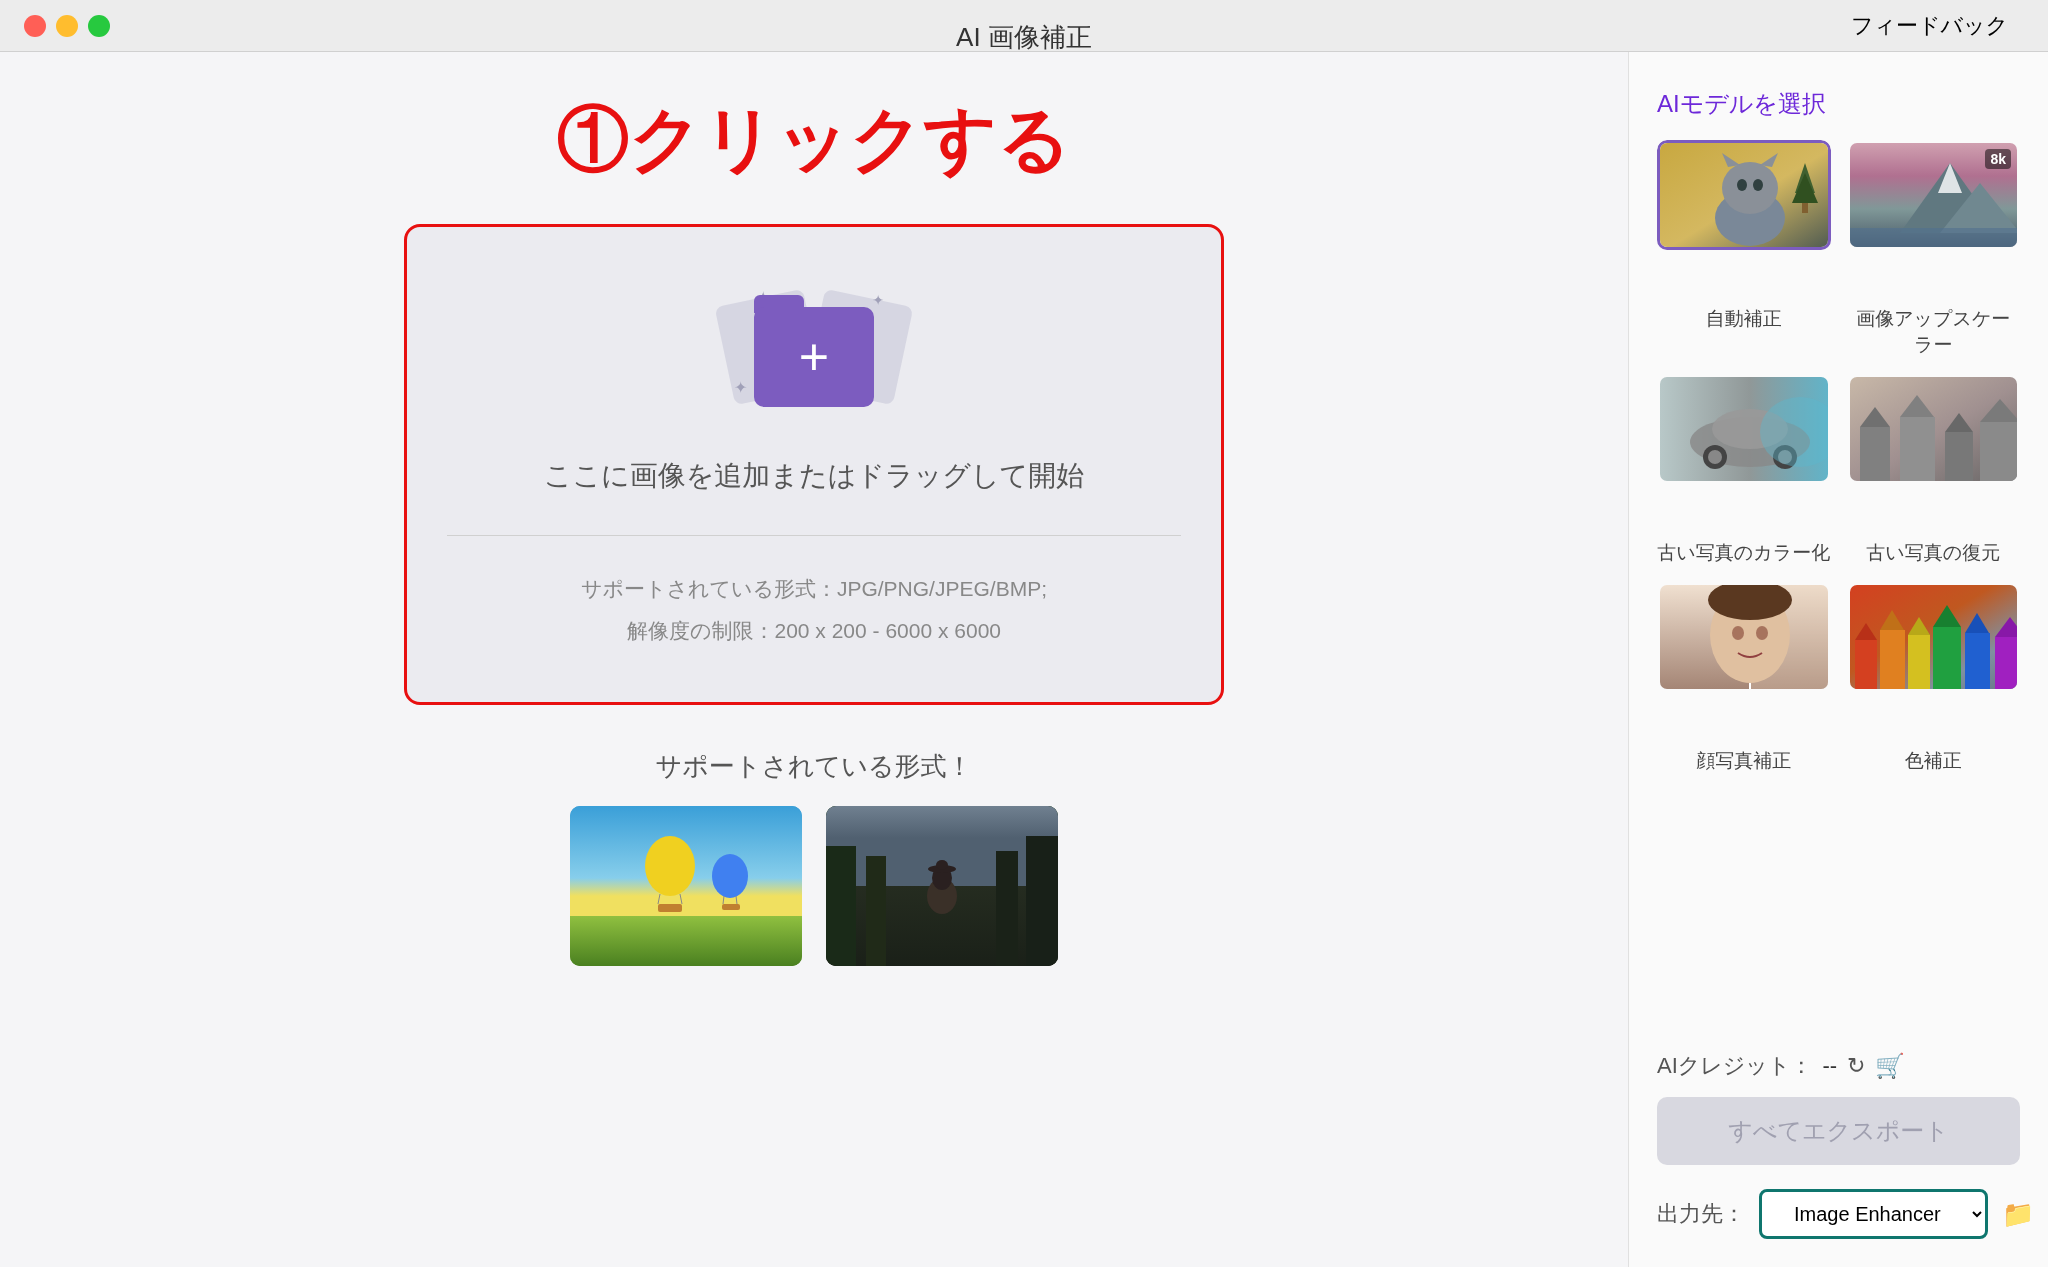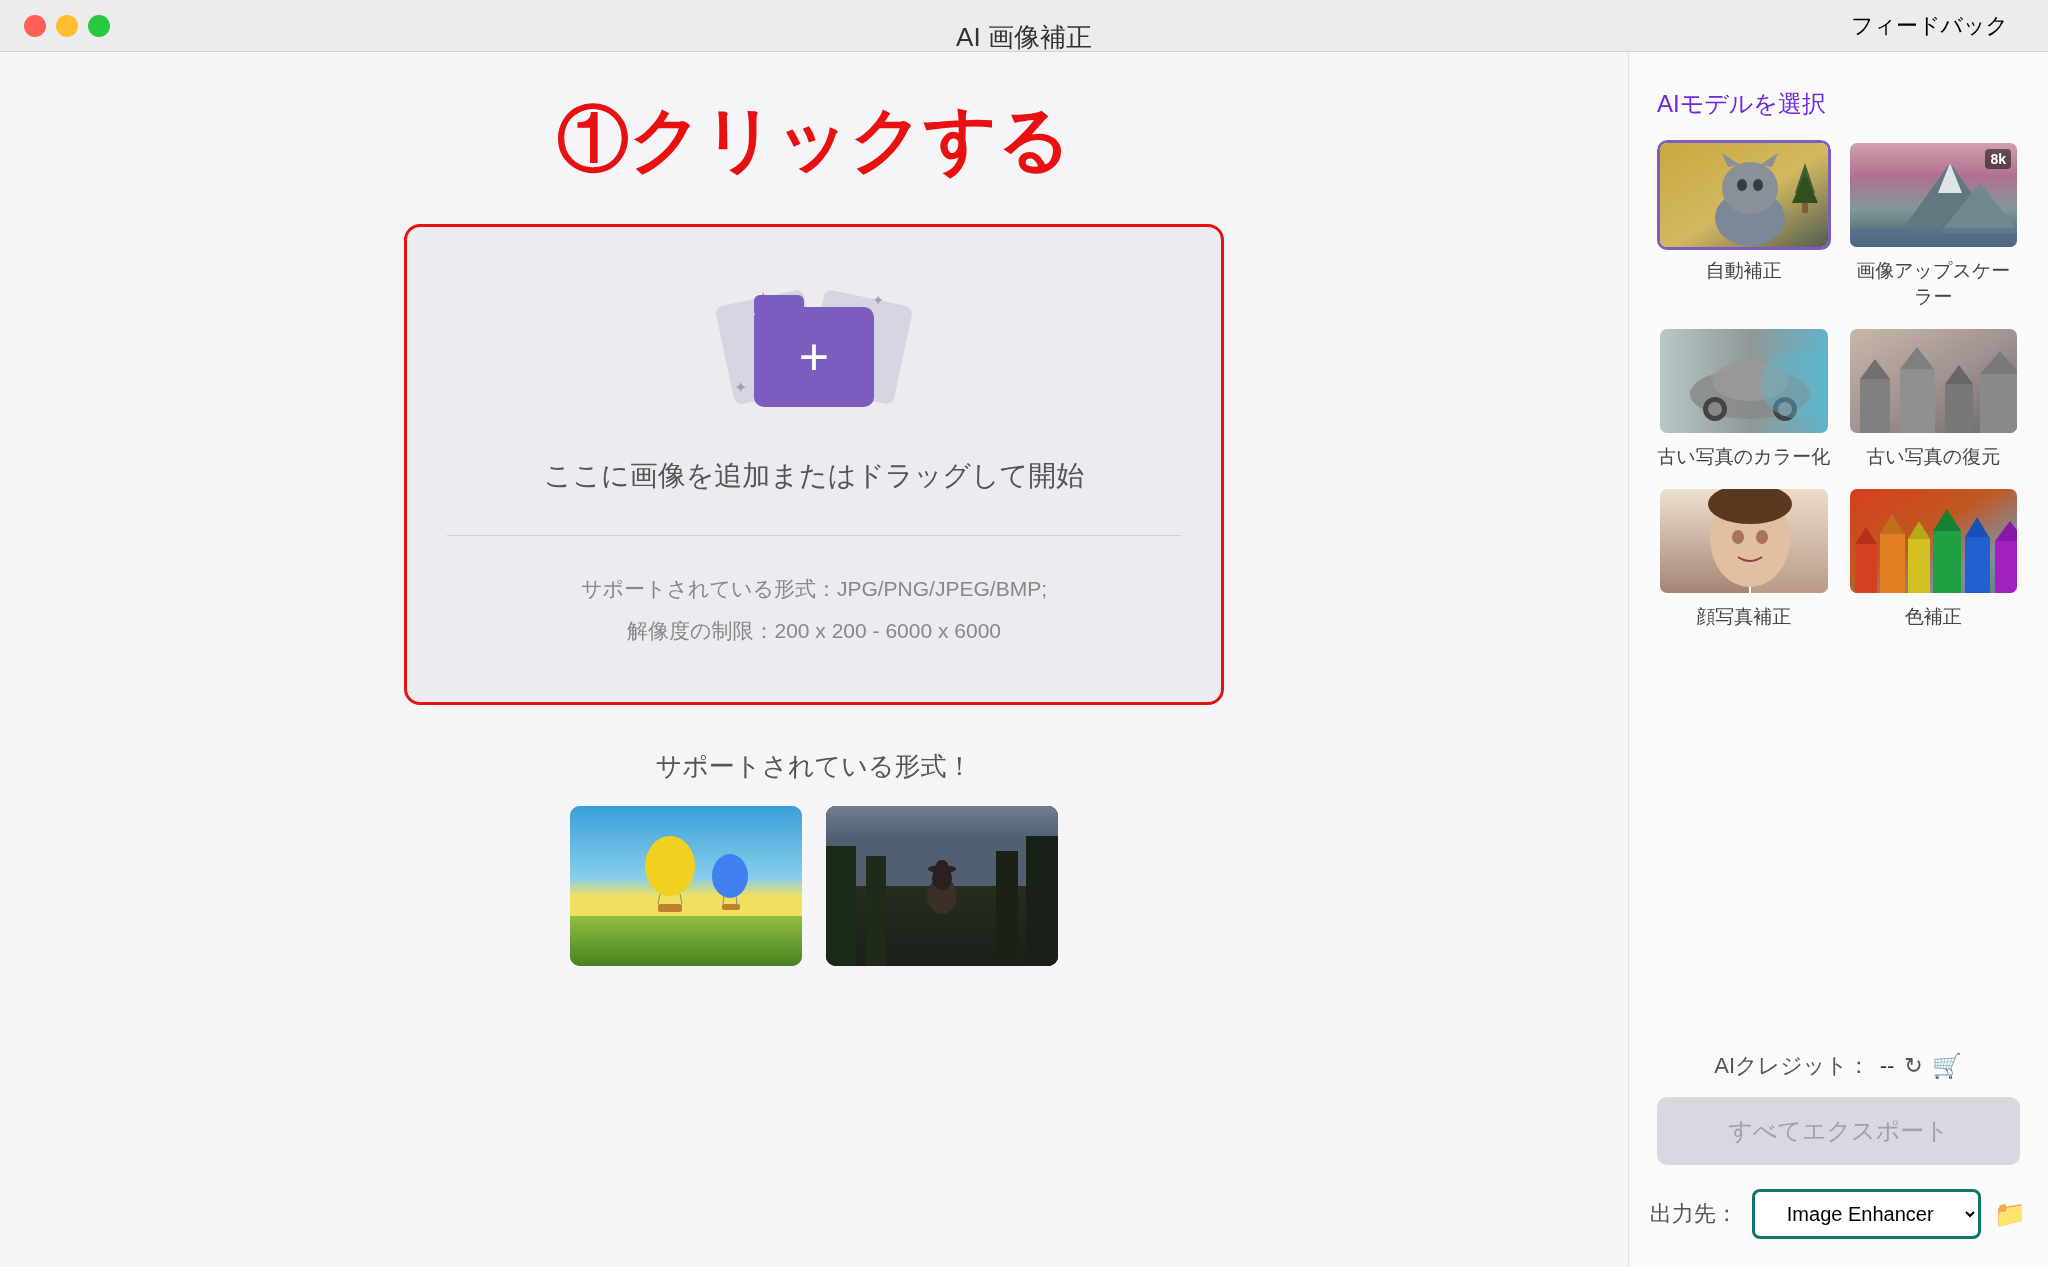--- a/index.html
+++ b/index.html
@@ -242,20 +242,21 @@
       gap: 16px;
       margin-bottom: 28px;
     }
     .model-card {
       display: flex;
       flex-direction: column;
       align-items: center;
       cursor: pointer;
       border-radius: 10px;
       overflow: hidden;
+      gap: 48px;
     }
     .model-card.selected .model-thumb-container {
       border: 3px solid #7c5cbf;
     }
     .model-thumb-container {
       width: 100%;
       height: 110px;
       border-radius: 10px;
       overflow: hidden;
       position: relative;
@@ -279,21 +280,20 @@
       margin-top: 8px;
       text-align: center;
     }
 
     
     .credits-area {
       margin-top: auto;
       display: flex;
       flex-direction: column;
       gap: 16px;
-      align-items: center;
     }
     .credits-row {
       display: flex;
       align-items: center;
       font-size: 22px;
       color: #555;
       gap: 10px;
     }
     .credits-value {
       font-size: 22px;

